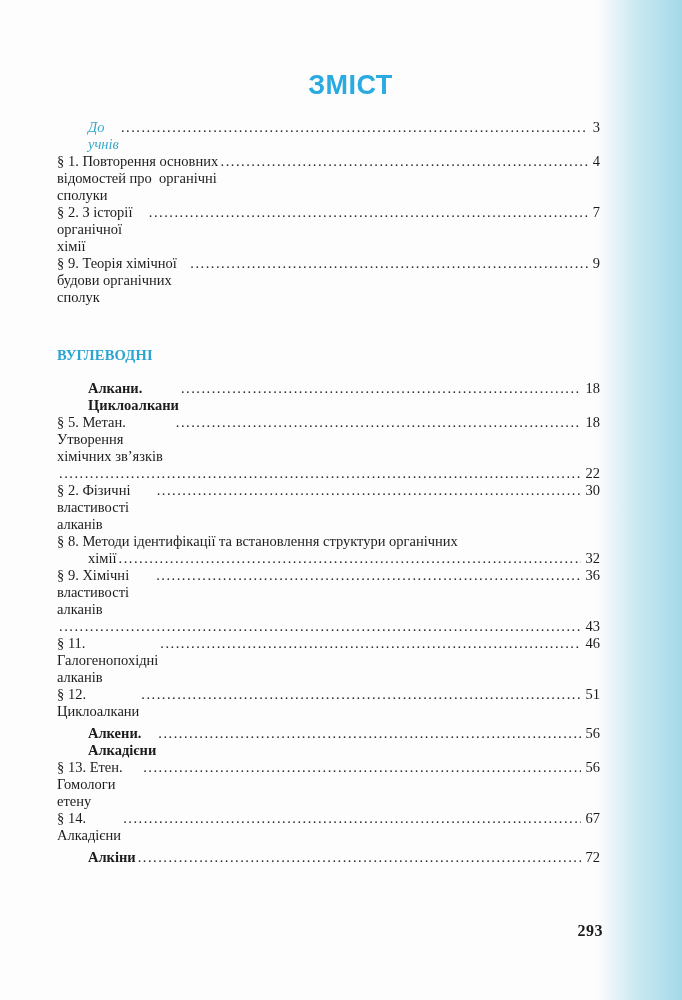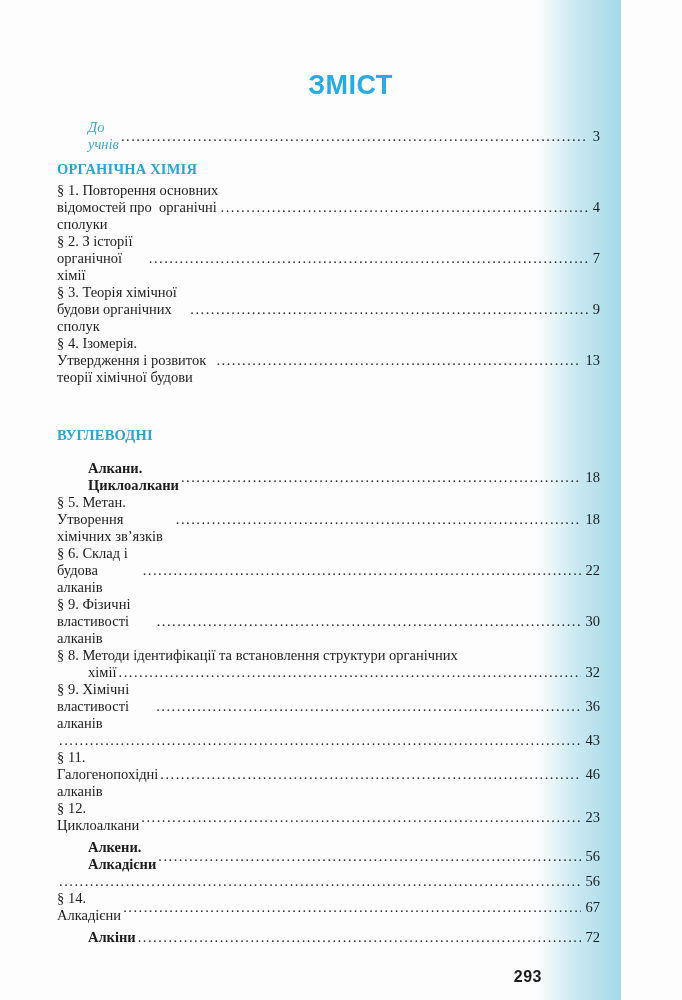--- a/index.html
+++ b/index.html
@@ -7,21 +7,21 @@
   body {
     font-family: "Liberation Serif", "DejaVu Serif", serif;
     background: #fdfdfd;
     position: relative;
     overflow: hidden;
     color: #1c1c1c;
   }
   .page {
     position: absolute;
     inset: 0;
-    width: 621px;
+    width: 682px;
     height: 1000px;
     background: #fdfdfd;
   }
   .edge-gradient {
     position: absolute;
     top: 0;
     right: 0;
     width: 85px;
     height: 1000px;
     background: linear-gradient(90deg, rgba(163,217,232,0) 0%, rgba(163,217,232,0.55) 45%, #a3d9e8 100%);
@@ -42,21 +42,21 @@
     font-family: "Liberation Sans", "DejaVu Sans", sans-serif;
     font-weight: 700;
     font-size: 27px;
     line-height: 27px;
     letter-spacing: 0.5px;
     color: #29abe2;
   }
   .toc-list { margin-top: 20px; }
   .row {
     display: flex;
-    align-items: center;
+    align-items: flex-start;
     font-size: 14.5px;
     line-height: 17px;
     min-height: 17px;
   }
   .row .label { white-space: pre-wrap; }
   .row.heading {
     color: #2aa5d2;
     font-weight: 700;
     letter-spacing: 0.2px;
     margin-top: 8px;
@@ -87,86 +87,76 @@
   .pagenum {
     font-weight: 400;
     white-space: pre;
     padding-left: 5px;
     text-align: right;
   }
   .folio {
     position: absolute;
     top: 922px;
     right: 79px;
-    font-family: Liberation Sans, sans-serif;
+    font-family: Liberation Serif, serif;
     font-weight: 700;
     font-size: 16px;
     line-height: 17px;
     letter-spacing: 0.5px;
     color: #1c1c1c;
-    margin-top: 46px;
   }
 </style>
 </head>
 <body>
 
 <div class="page">
   <div class="edge-gradient"></div>
 
   <div class="content">
     <h1 class="toc-title">ЗМІСТ</h1>
     <div class="toc-list">
         <div class="row intro">
           <span class="label">До учнів</span>
           <span class="leader"></span>
           <span class="pagenum">3</span>
         </div>
-        <div class="row heading">
-          <span class="label">ОРГАНІЧНА ХІМІЯ</span>
-        </div>
         <div class="row entry">
           <span class="label">§ 1. Повторення основних відомостей про  органічні сполуки</span>
           <span class="leader"></span>
           <span class="pagenum">4</span>
         </div>
         <div class="row entry">
           <span class="label">§ 2. З історії органічної хімії</span>
           <span class="leader"></span>
           <span class="pagenum">7</span>
         </div>
         <div class="row entry">
-          <span class="label">§ 3. Теорія хімічної будови органічних сполук</span>
+          <span class="label">§ 9. Теорія хімічної будови органічних сполук</span>
           <span class="leader"></span>
           <span class="pagenum">9</span>
-        </div>
-        <div class="row entry">
-          <span class="label">§ 4. Ізомерія. Утвердження і розвиток теорії хімічної будови</span>
-          <span class="leader"></span>
-          <span class="pagenum">13</span>
         </div>
         <div class="row heading gap-l">
           <span class="label">ВУГЛЕВОДНІ</span>
         </div>
         <div class="row subheading gap-none">
           <span class="label">Алкани. Циклоалкани</span>
           <span class="leader"></span>
           <span class="pagenum">18</span>
         </div>
         <div class="row entry">
           <span class="label">§ 5. Метан. Утворення хімічних зв’язків</span>
           <span class="leader"></span>
           <span class="pagenum">18</span>
         </div>
         <div class="row entry">
-          <span class="label">§ 6. Склад і будова алканів</span>
           <span class="leader"></span>
           <span class="pagenum">22</span>
         </div>
         <div class="row entry">
-          <span class="label">§ 9. Фізичні властивості алканів</span>
+          <span class="label">§ 2. Фізичні властивості алканів</span>
           <span class="leader"></span>
           <span class="pagenum">30</span>
         </div>
         <div class="row wrap">
           <span class="label">§ 8. Методи ідентифікації та встановлення структури органічних</span>
         </div>
         <div class="row cont">
           <span class="label">хімії</span>
           <span class="leader"></span>
           <span class="pagenum">32</span>
@@ -181,28 +171,29 @@
           <span class="pagenum">43</span>
         </div>
         <div class="row entry">
           <span class="label">§ 11. Галогенопохідні алканів</span>
           <span class="leader"></span>
           <span class="pagenum">46</span>
         </div>
         <div class="row entry">
           <span class="label">§ 12. Циклоалкани</span>
           <span class="leader"></span>
-          <span class="pagenum">23</span>
+          <span class="pagenum">51</span>
         </div>
         <div class="row subheading">
           <span class="label">Алкени. Алкадієни</span>
           <span class="leader"></span>
           <span class="pagenum">56</span>
         </div>
         <div class="row entry">
+          <span class="label">§ 13. Етен. Гомологи етену</span>
           <span class="leader"></span>
           <span class="pagenum">56</span>
         </div>
         <div class="row entry">
           <span class="label">§ 14. Алкадієни</span>
           <span class="leader"></span>
           <span class="pagenum">67</span>
         </div>
         <div class="row subheading">
           <span class="label">Алкіни</span>

